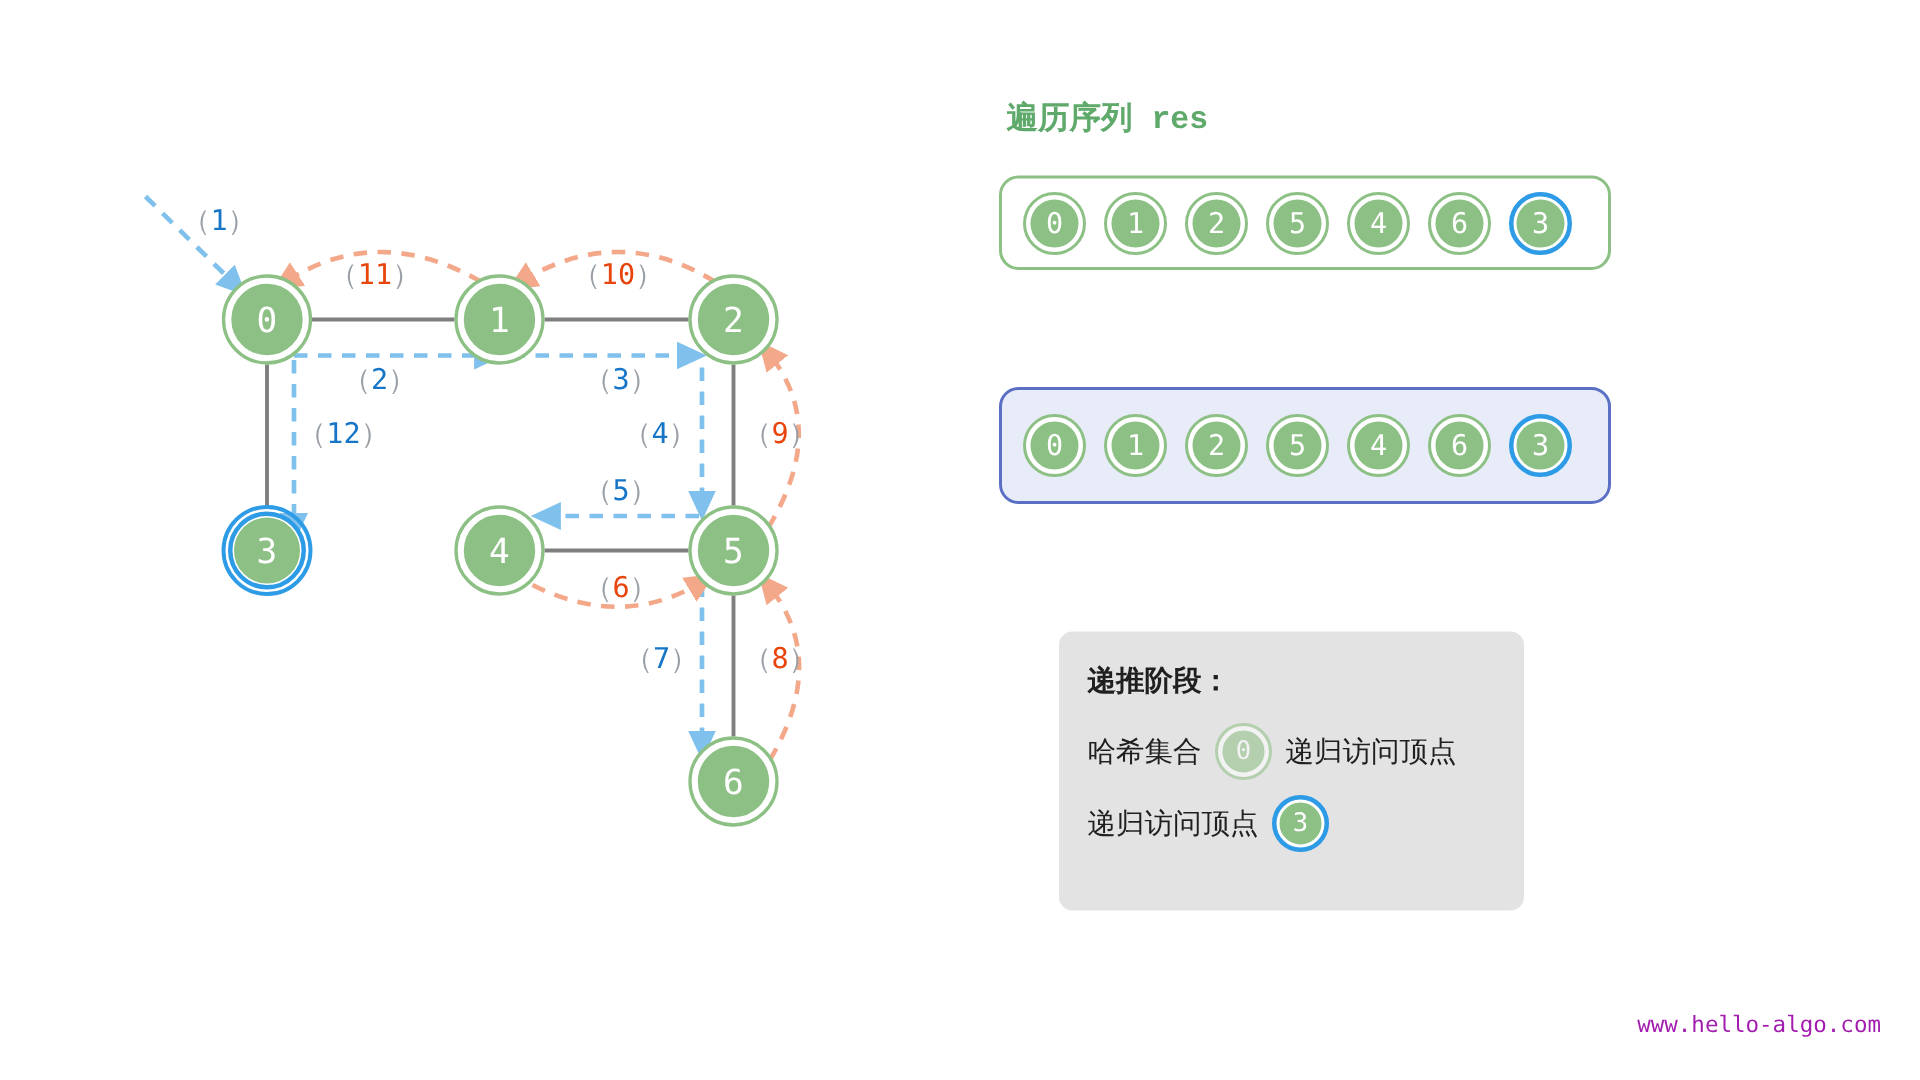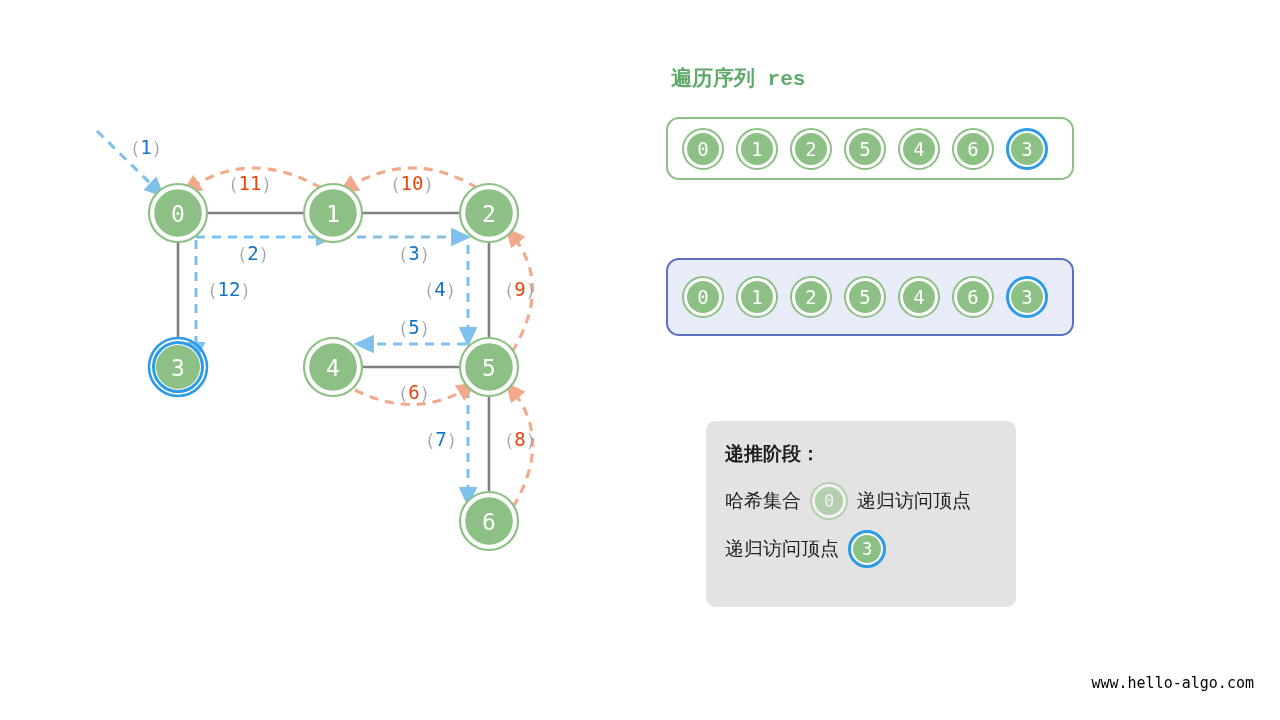--- a/index.html
+++ b/index.html
@@ -174,21 +174,21 @@
     font-family: "DejaVu Sans Mono", "Liberation Mono", monospace;
     font-weight: bold;
     font-size: 24px;
     display: flex;
     align-items: center;
     justify-content: center;
   }
   #watermark {
     position: absolute;
     right: 26px; top: 674px;
-    color: #000000;
+    color: #a21caf;
     font-family: "DejaVu Sans Mono", "Liberation Mono", monospace;
     font-size: 15px;
   }
 </style>
 </head>
 <body>
 
 <div id="stage">
 
   <svg id="graph-svg" viewBox="0 0 640 640">

